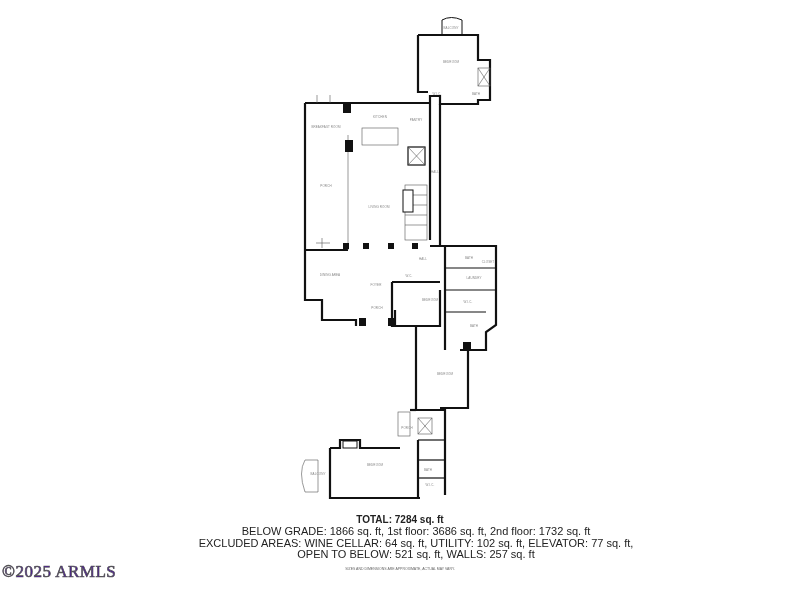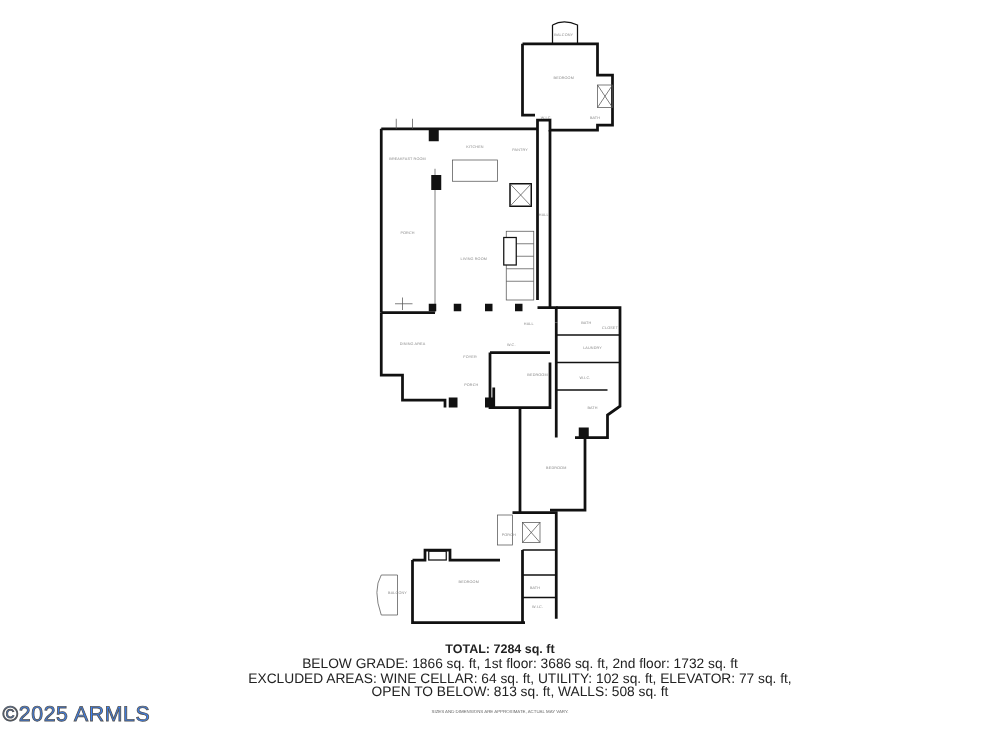--- a/index.html
+++ b/index.html
@@ -3,22 +3,22 @@
 <meta charset="utf-8">
 <style>
   html, body { margin:0; padding:0; background:#ffffff; }
   body { width:800px; height:600px; position:relative; overflow:hidden; font-family:"Liberation Sans", sans-serif; }
   .plan { position:absolute; left:0; top:0; width:800px; height:510px; }
   .room-label { position:absolute; font-size:3px; color:#888; text-align:center; line-height:4px; letter-spacing:0.1px; white-space:nowrap; transform:translateX(-50%); }
   .summary { position:absolute; left:0; width:800px; top:513px; text-align:center; color:#222; }
   .total { font-weight:bold; font-size:10px; line-height:13px; }
   .line { font-size:11px; line-height:11.5px;margin-left:32px; }
   .disclaimer { font-size:3.5px; color:#666; margin-top:6px; }
-  .watermark { position:absolute; left:2px; top:562px; font-size:17px; color:#3b82f6; letter-spacing:0.5px;
-    -webkit-text-stroke:0.7px #555; font-family:Liberation Sans, sans-serif; font-weight:normal; }
+  .watermark { position:absolute; left:2px; top:562px; font-size:17px; color:#4c1d95; letter-spacing:0.5px;
+    -webkit-text-stroke:0.7px #555; font-family:Liberation Serif, serif; font-weight:normal; }
 </style>
 </head>
 <body>
 
 <div class="plan">
   <svg width="800" height="510" viewBox="0 0 800 510">
     <g fill="none" stroke="#111" stroke-width="2.2">
 
       <path d="M418 35 L478 35 L478 60 L490 60 L490 100 L478 100 L478 104 L440 104 L440 96 L430 96 L430 100"></path>
       <path d="M418 35 L418 92 L428 92"></path>
@@ -126,17 +126,17 @@
   <div class="room-label" style="left:318px;top:472px">BALCONY</div>
   <div class="room-label" style="left:375px;top:463px">BEDROOM</div>
   <div class="room-label" style="left:428px;top:468px">BATH</div>
   <div class="room-label" style="left:430px;top:483px">W.I.C.</div>
 </div>
 
 <div class="summary">
   <div class="total">TOTAL: 7284 sq. ft</div>
   <div class="line">BELOW GRADE: 1866 sq. ft, 1st floor: 3686 sq. ft, 2nd floor: 1732 sq. ft</div>
   <div class="line">EXCLUDED AREAS: WINE CELLAR: 64 sq. ft, UTILITY: 102 sq. ft, ELEVATOR: 77 sq. ft,</div>
-  <div class="line">OPEN TO BELOW: 813 sq. ft, WALLS: 508 sq. ft</div>
+  <div class="line">OPEN TO BELOW: 521 sq. ft, WALLS: 257 sq. ft</div>
   <div class="disclaimer">SIZES AND DIMENSIONS ARE APPROXIMATE, ACTUAL MAY VARY.</div>
 </div>
 
 <div class="watermark">©2025 ARMLS</div>
 
 </body></html>

